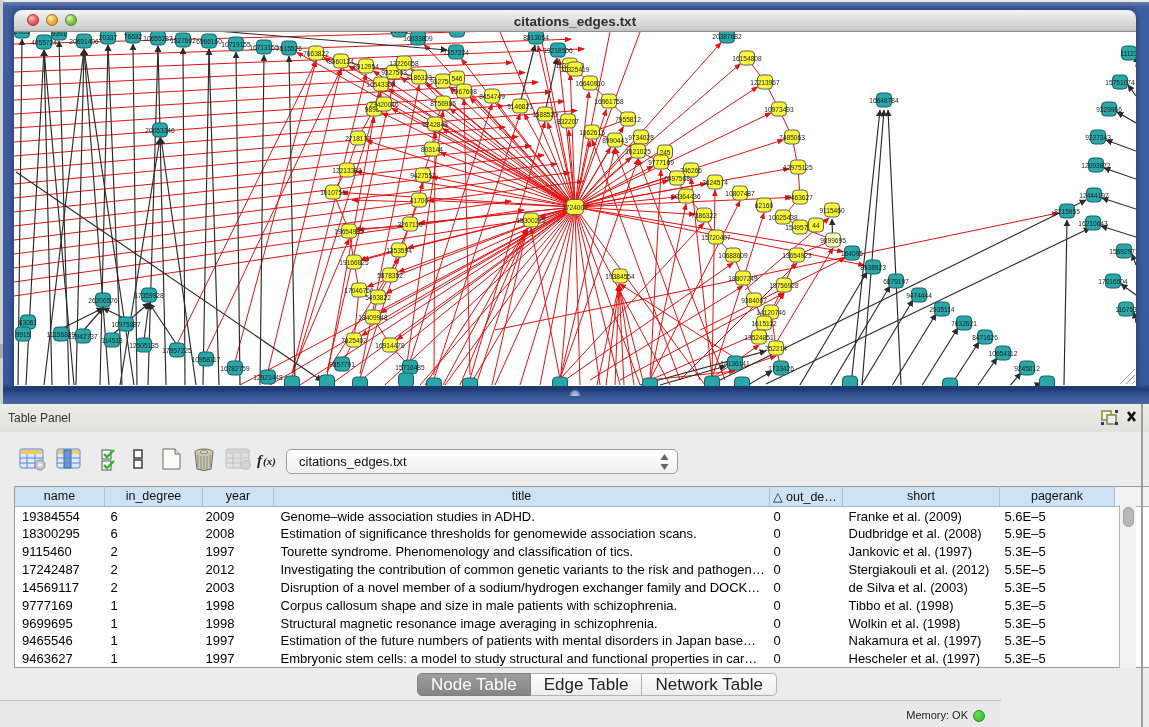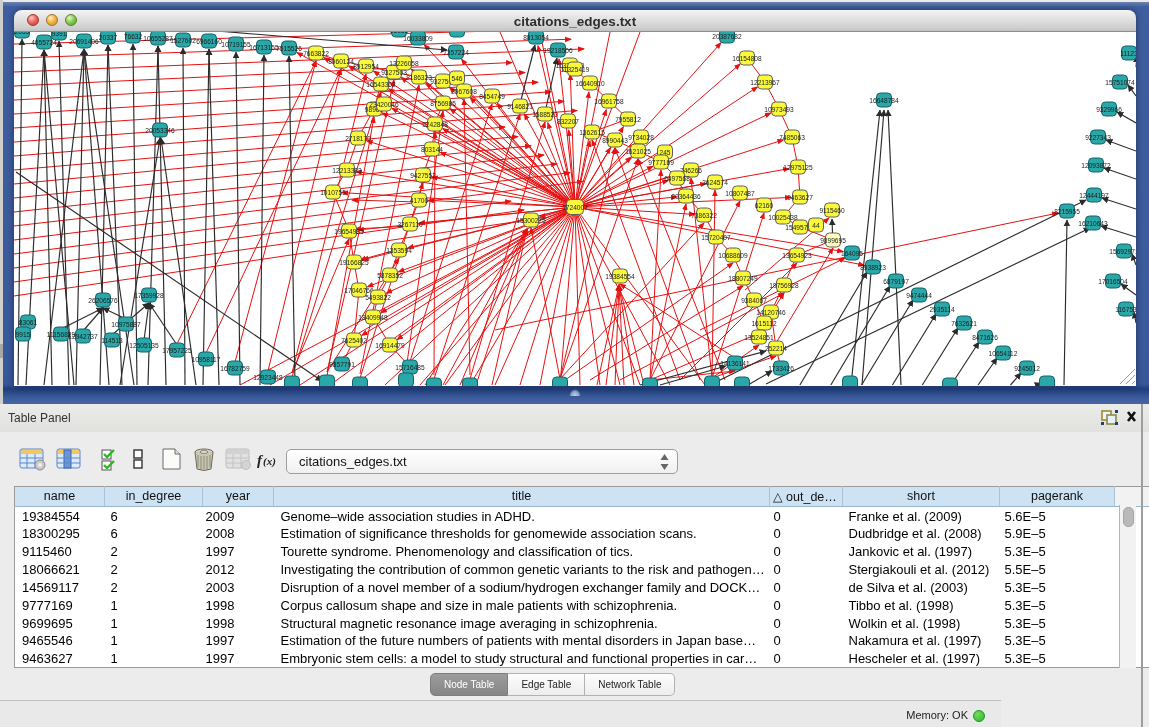--- a/index.html
+++ b/index.html
@@ -13,21 +13,21 @@
 .mainarea{position:absolute;left:0;top:432px;width:1149px;height:295px;background:#ececec}
 .combo{position:absolute;left:286px;top:449px;width:392px;height:25px;background:linear-gradient(#ffffff,#f0f0f0);border:1px solid #9e9e9e;border-radius:5px;font-size:13px;color:#111;line-height:23px;padding-left:12px}
 .tbl{position:absolute;left:14px;top:486px;width:1122px;height:182px;background:#fff;border:1px solid #9a9a9a;border-collapse:collapse;table-layout:fixed;font-size:13px}
 .tbl th{background:#cde3f4;border-right:1px solid #a9c2d8;border-bottom:1px solid #9ab5cc;font-weight:normal;font-size:12.5px;color:#111;height:18px;padding:0;overflow:hidden;white-space:nowrap}
 .tbl td{height:16.2px;padding:1px 0 0 7px;overflow:hidden;white-space:nowrap;color:#000}
 .c1{width:90px}.c2{width:98px}.c3{width:71px}.c4{width:496px}.c5{width:73px}.c6{width:157px}.c7{width:115px}.c8{width:40px}
 td.c2{padding-left:6px}td.c3{padding-left:3px}td.c5{padding-left:4px}td.c6{padding-left:6px}td.c7{padding-left:5px}
 th.c5{text-align:left;padding-left:3px}
 .scroll{position:absolute;left:1119px;top:505px;width:17px;height:163px;background:#f2f2f2;border-left:1px solid #b5b5b5}
 .thumb{position:absolute;left:2.5px;top:2px;width:11px;height:20px;border-radius:5px;background:#b9b9b9;border:1px solid #a5a5a5}
-.tabs{position:absolute;left:430px;top:673px;height:31px;font-size:10px}
+.tabs{position:absolute;left:417px;top:673px;height:31px;font-size:17px}
 .tab{float:left;height:23px;line-height:22px;padding:0 13px;background:linear-gradient(#fdfdfd,#ededed);border:1px solid #b2b2b2;border-left:none;color:#222}
 .tab.sel{background:linear-gradient(#9d9d9d,#858585);color:#fff;border:1px solid #7e7e7e;border-radius:5px 0 0 5px}
 .tab.last{border-radius:0 5px 5px 0}
 .statusbar{position:absolute;left:0;top:700px;width:1001px;height:27px;background:#e9e9e9;border-top:1px solid #c0c0c0}
 .statusbar .mem{position:absolute;right:33px;top:8px;font-size:11px;color:#222}
 .dot{position:absolute;right:16px;top:9px;width:12px;height:12px;border-radius:50%;background:radial-gradient(circle at 35% 30%,#6fdf5f,#2fb327);border:1px solid #249422}
 .redge{position:absolute;left:1141px;top:404px;width:2px;height:323px;background:#9d9d9d}
 </style></head><body>
 <div class="bluepanel"></div>
 <div class="leftstrip"></div>
@@ -721,21 +721,21 @@
         <td class="c1">9115460</td>
         <td class="c2">2</td>
         <td class="c3">1997</td>
         <td class="c4">Tourette syndrome. Phenomenology and classification of tics.</td>
         <td class="c5">0</td>
         <td class="c6">Jankovic et al. (1997)</td>
         <td class="c7">5.3E–5</td>
         <td class="c8"></td>
       </tr>
 <tr>
-        <td class="c1">18066621</td>
+        <td class="c1">17242487</td>
         <td class="c2">2</td>
         <td class="c3">2012</td>
         <td class="c4">Investigating the contribution of common genetic variants to the risk and pathogen…</td>
         <td class="c5">0</td>
         <td class="c6">Stergiakouli et al. (2012)</td>
         <td class="c7">5.5E–5</td>
         <td class="c8"></td>
       </tr>
 <tr>
         <td class="c1">14569117</td>

